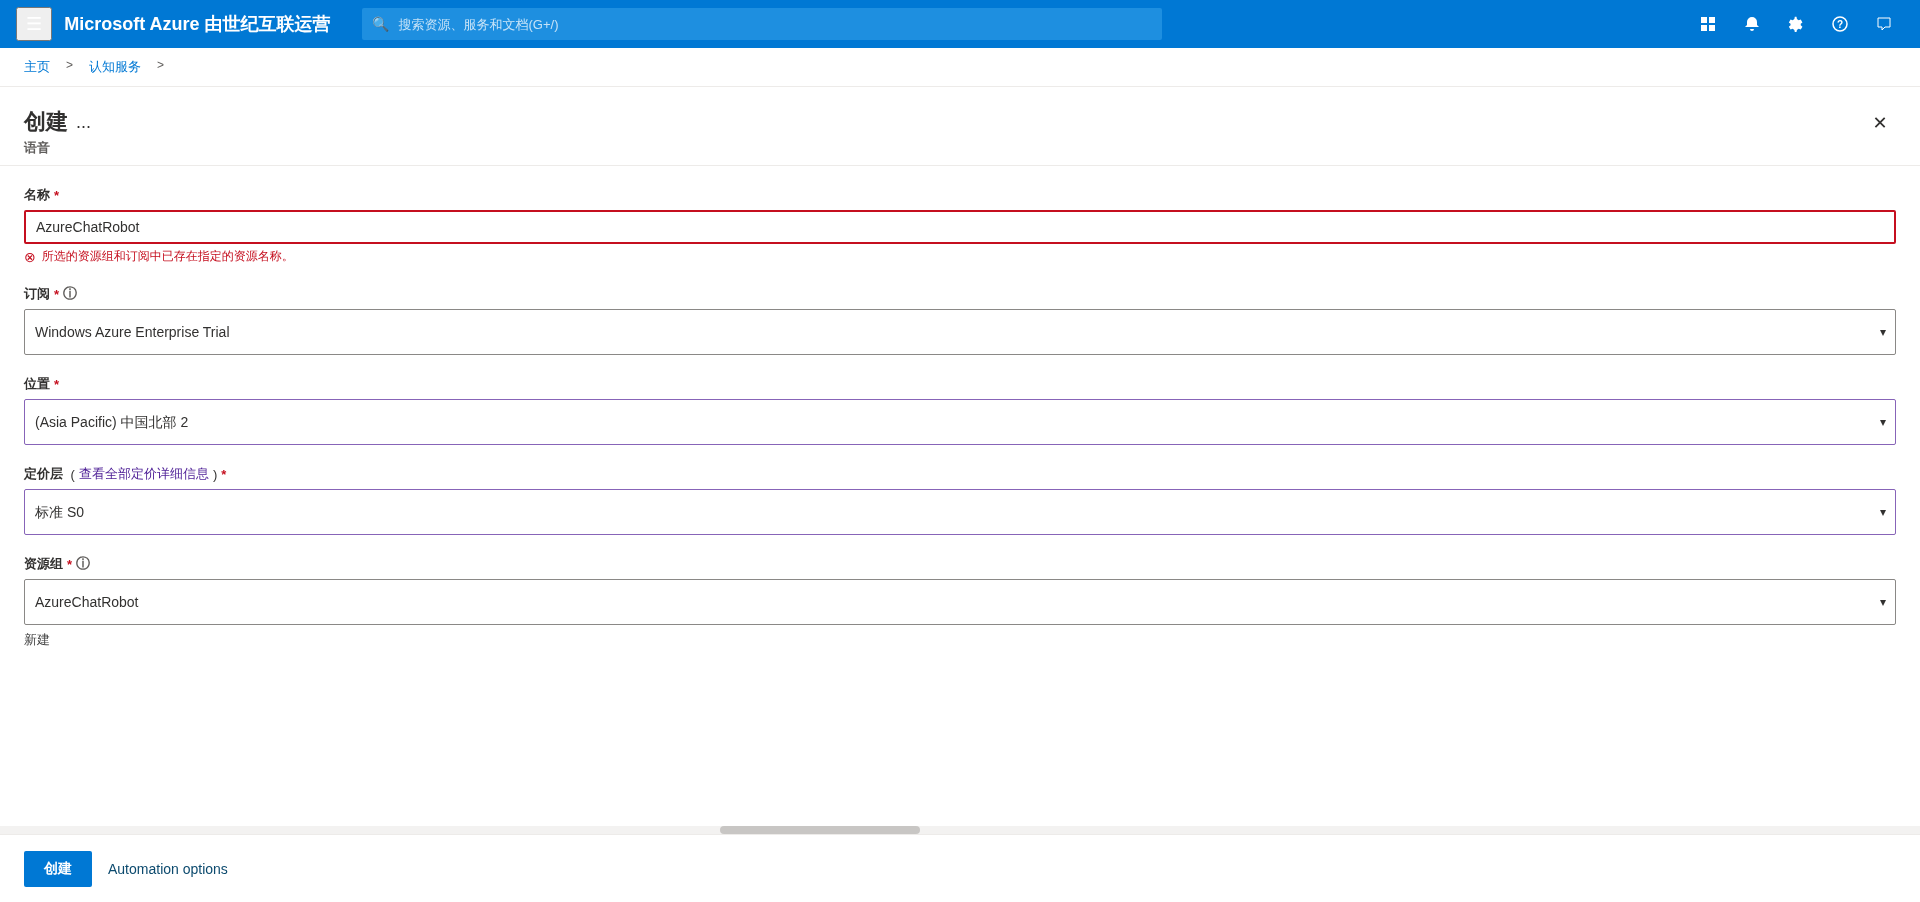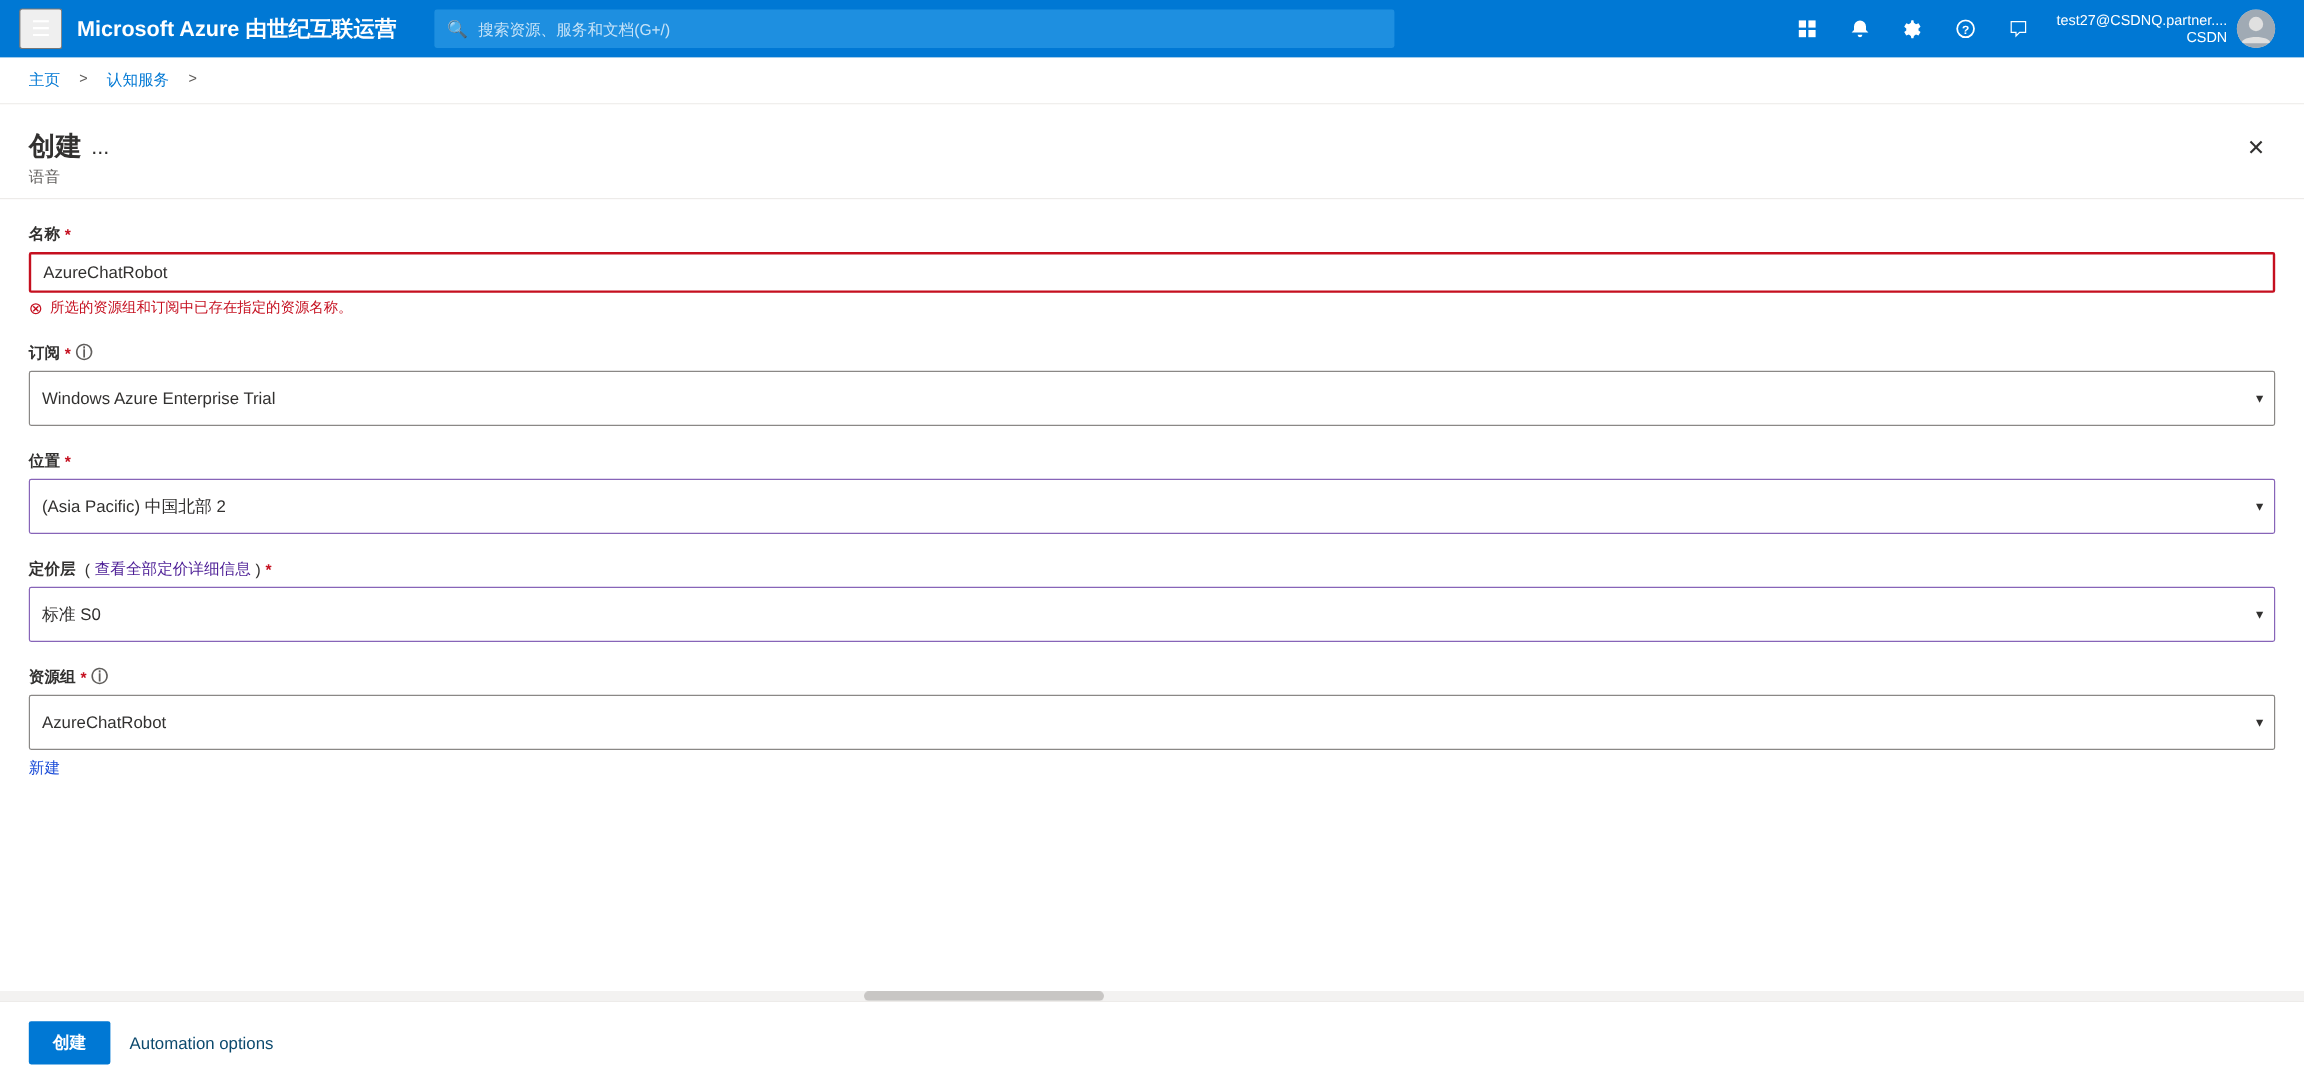--- a/index.html
+++ b/index.html
@@ -153,20 +153,21 @@
     }
     .panel-more {
       font-size: 18px;
       color: #323130;
       cursor: pointer;
     }
     .panel-subtitle {
       font-size: 13px;
       color: #605e5c;
       margin-top: 2px;
+      font-weight: bold;
     }
     .panel-close {
       position: absolute;
       right: 24px;
       top: 20px;
       background: none;
       border: none;
       font-size: 18px;
       cursor: pointer;
       color: #323130;
@@ -253,21 +254,21 @@
       color: #323130;
       font-size: 12px;
     }
     .label-link {
       color: #4c1d95;
       cursor: pointer;
       text-decoration: none;
       font-weight: normal;
     }
     .new-link {
-      color: #1d4ed8;
+      color: #404040;
       cursor: pointer;
       font-size: 13px;
       display: inline-block;
       margin-top: 6px;
     }
 
     
     .footer {
       background: white;
       border-top: 1px solid #edebe9;
@@ -352,33 +353,20 @@
       <svg width="16" height="16" viewBox="0 0 16 16" fill="white">
           <circle cx="8" cy="8" r="7" stroke="white" stroke-width="1.5" fill="none"></circle>
           <text x="8" y="12" text-anchor="middle" fill="white" font-size="10" font-weight="bold">?</text>
         </svg>
     </button>
     <button class="topnav-icon-btn">
       <svg width="16" height="16" viewBox="0 0 16 16" fill="white">
           <path d="M2 2h12v9H9l-3 3v-3H2V2z" stroke="white" stroke-width="1" fill="none"></path>
         </svg>
     </button>
-    <div class="topnav-user">
-      <div class="topnav-user-text">
-        <span>test27@CSDNQ.partner....</span>
-        <span>CSDN</span>
-      </div>
-      <div class="topnav-avatar">
-        <svg width="32" height="32" viewBox="0 0 32 32">
-            <circle cx="16" cy="16" r="16" fill="#a0aab4"></circle>
-            <circle cx="16" cy="12" r="6" fill="#e0e0e0"></circle>
-            <path d="M4 28c0-7 24-7 24 0" fill="#e0e0e0"></path>
-          </svg>
-      </div>
-    </div>
   </div>
 </nav>
 
 <div class="breadcrumb">
   <a class="breadcrumb-link">主页</a>
   <span class="breadcrumb-sep">&gt;</span>
   <a class="breadcrumb-link">认知服务</a>
   <span class="breadcrumb-sep">&gt;</span>
 </div>
 

